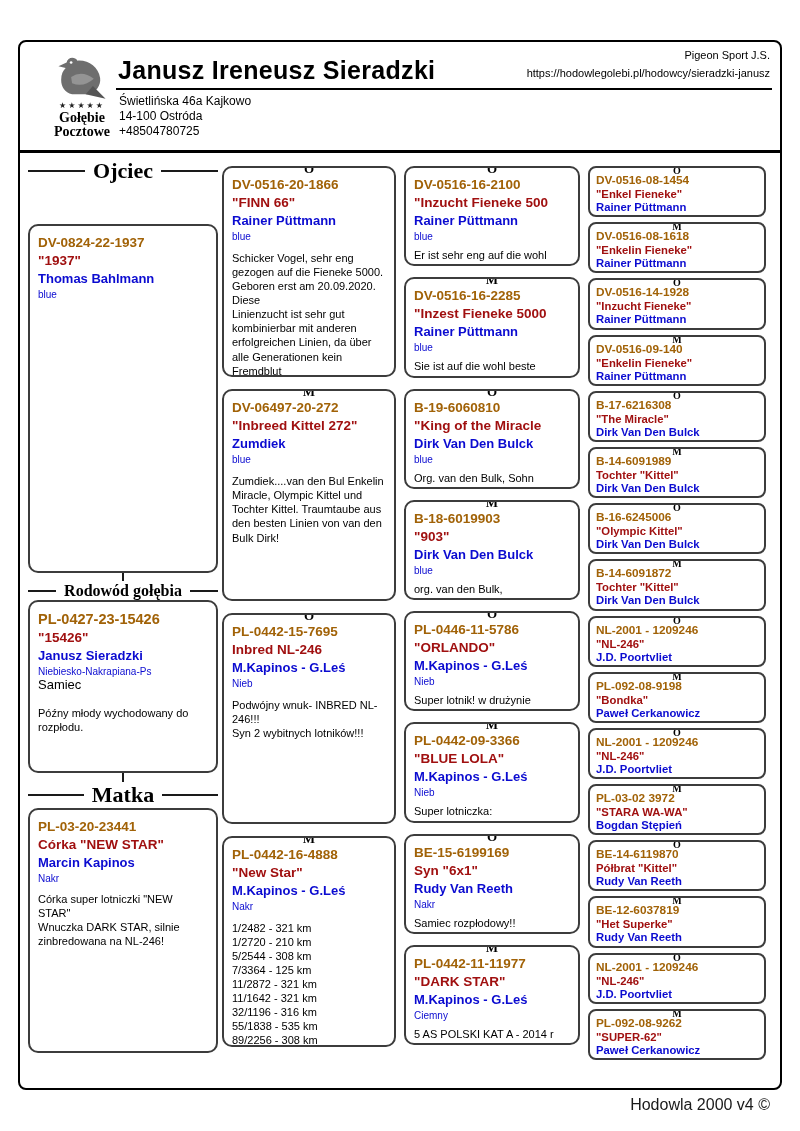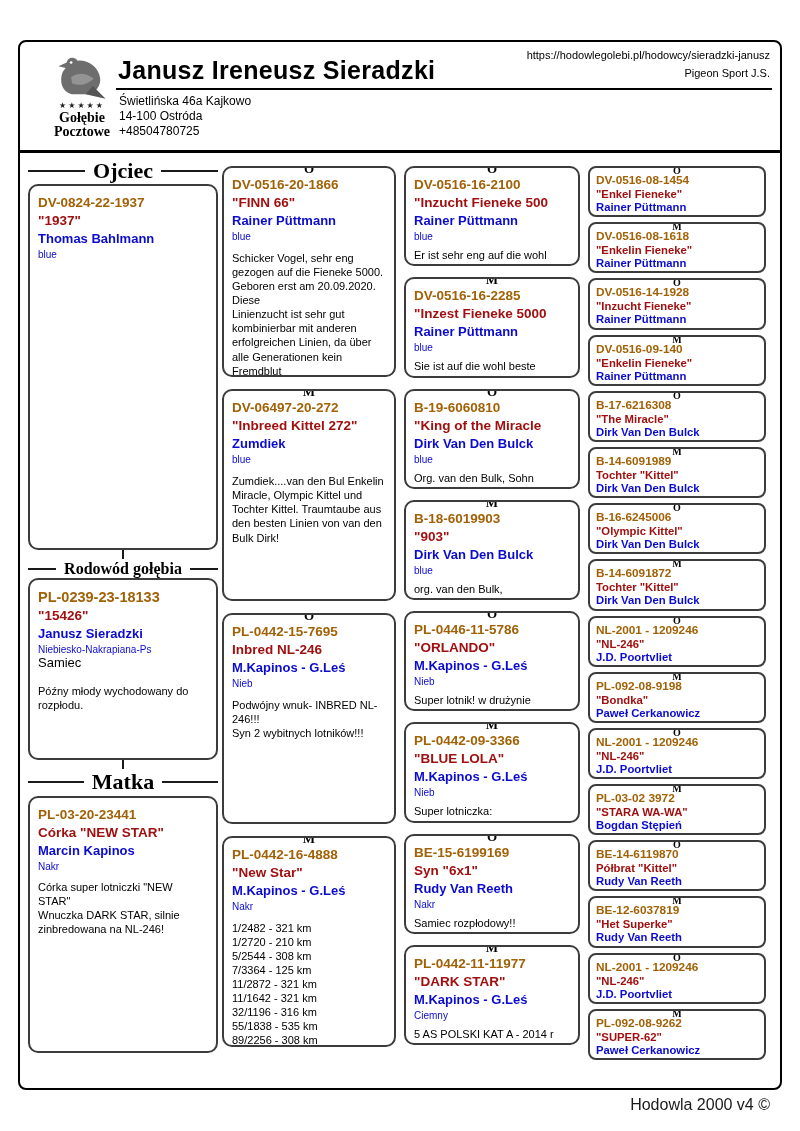--- a/index.html
+++ b/index.html
@@ -47,21 +47,21 @@
   .box.small .tag span { font-size:10px; padding:0 4px; }
   .box.small .tag { transform:translateY(-6px); }
 
   
   .heading { display:flex; align-items:center; font-family:"Liberation Serif", serif; font-weight:bold; }
   .heading .hline { flex:1; height:2px; background:#1a1a1a; }
   .heading .htext { margin:0 8px; white-space:nowrap; }
   .heading.big .htext { font-size:22px; }
   .heading.mid .htext { font-size:16px; }
   .connector { width:2px; background:#1a1a1a; align-self:center; }
-  #box-father  { height:376px; }
+  #box-father  { height:376px;margin-top:40px; }
   #box-subject { height:186px; }
   #box-mother  { height:264px; }
   #heading-ojciec { height:26px; }
   #heading-rodowod { height:20px; }
   #heading-matka { height:28px; }
   .conn1 { height:9px; } .conn2 { height:9px; }
   #box-subject .ring { font-size:14.5px; }
   #box-subject .desc { margin-top:14px; }
   #box-mother .desc { margin-top:8px; }
 
@@ -82,22 +82,22 @@
     </svg>
     <div class="stars">★★★★★</div>
     <div class="brand">Gołębie</div>
     <div class="brand">Pocztowe</div>
   </div>
 
   <div class="title">Janusz Ireneusz Sieradzki</div>
   <div class="title-underline"></div>
 
   <div class="hdr-right">
+    <div>Pigeon Sport J.S.</div>
     <div>https://hodowlegolebi.pl/hodowcy/sieradzki-janusz</div>
-    <div>Pigeon Sport J.S.</div>
   </div>
 
   <div class="address">
     <div>Świetlińska 46a Kajkowo</div>
     <div>14-100 Ostróda</div>
     <div>+48504780725</div>
   </div>
 
   <div class="divider"></div>
 
@@ -113,21 +113,21 @@
       <div class="breeder">Thomas Bahlmann</div>
       <div class="trait">blue</div>
     </div>
     <div class="connector conn1"></div>
     <div class="heading mid" id="heading-rodowod">
       <span class="hline"></span>
       <span class="htext">Rodowód gołębia</span>
       <span class="hline"></span>
     </div>
     <div class="box" id="box-subject">
-      <div class="ring">PL-0239-23-18133</div>
+      <div class="ring">PL-0427-23-15426</div>
       <div class="name">"15426"</div>
       <div class="breeder">Janusz Sieradzki</div>
       <div class="trait">Niebiesko-Nakrapiana-Ps</div>
       <div class="sex">Samiec</div>
       <div class="desc">Późny młody wychodowany do rozpłodu.</div>
     </div>
     <div class="connector conn2"></div>
     <div class="heading big" id="heading-matka">
       <span class="hline"></span>
       <span class="htext">Matka</span>

